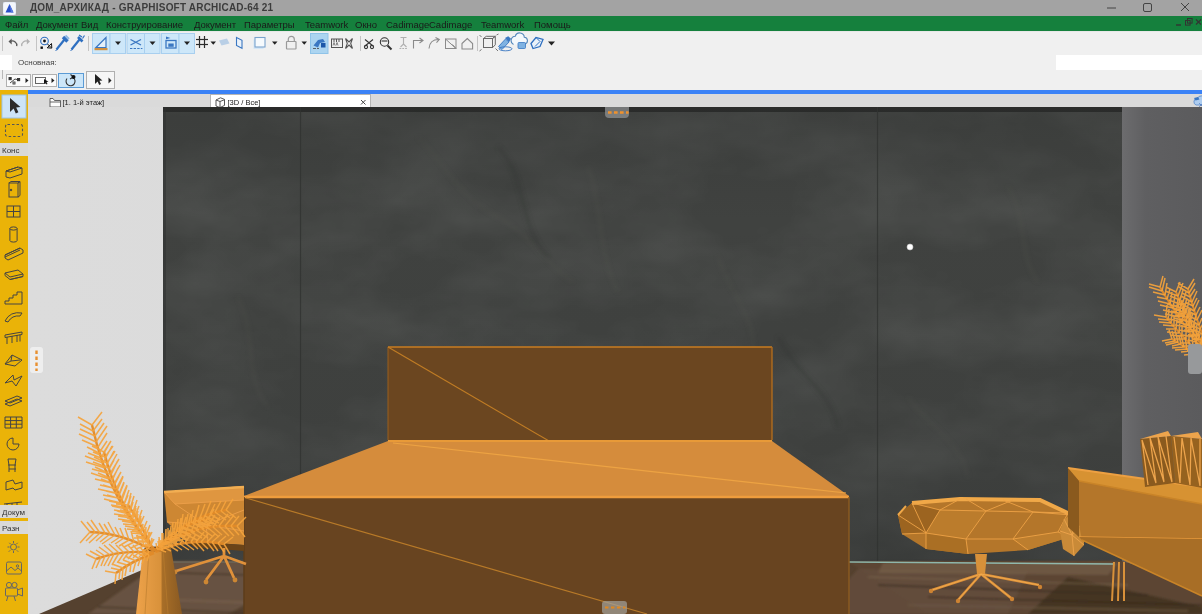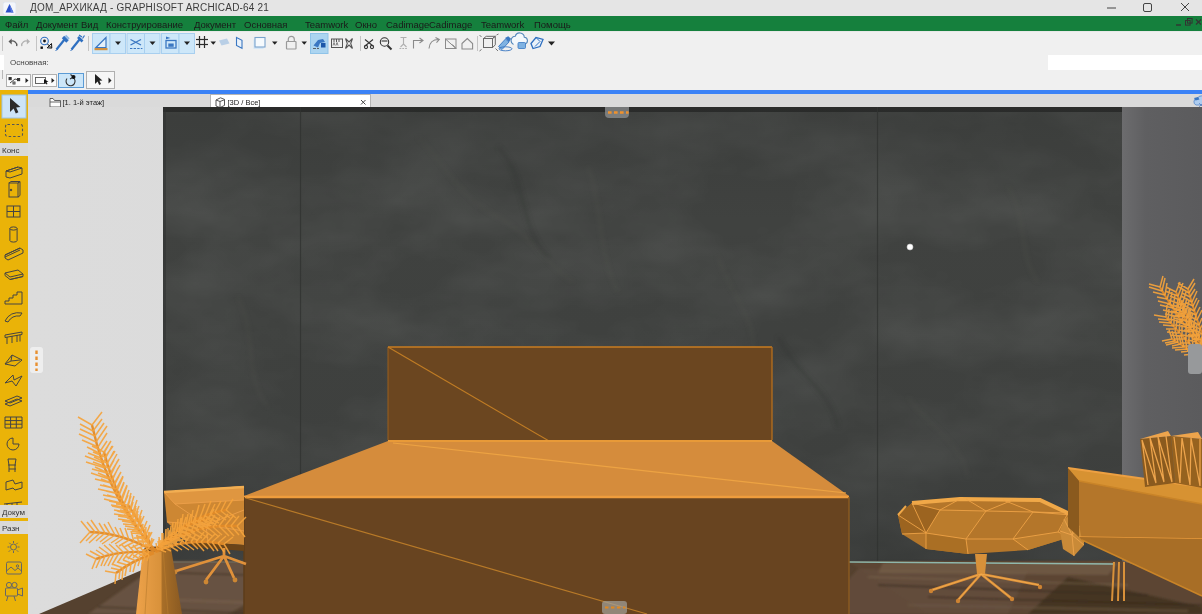--- a/index.html
+++ b/index.html
@@ -1,27 +1,27 @@
 <!DOCTYPE html>
 <html><head>
 <meta charset="utf-8">
 <style>
   html,body{margin:0;padding:0;}
   body{width:1202px;height:614px;overflow:hidden;font-family:"Liberation Sans",sans-serif;background:#fff;position:relative;}
   .abs{position:absolute;}
   
-  #titlebar{left:0;top:0;width:1202px;height:16px;background:#e5e5e5;}
+  #titlebar{left:0;top:0;width:1202px;height:16px;background:#a3a3a3;font-weight:bold;}
   #titletext{left:30px;top:2px;font-size:10px;color:#3c3c3c;letter-spacing:0.2px;}
   
   #menubar{left:0;top:16px;width:1202px;height:15px;background:#15803d;font-size:9.5px;color:#1a1a1a;}
   #menubar span{position:absolute;top:3px;white-space:nowrap;}
   
   #toolbar{left:0;top:31px;width:1202px;height:23px;background:#f0f0f0;border-top:1px solid #e8e8e8;}
   
-  #baserow{left:4px;top:54px;width:1044px;height:16px;background:#f0f0f0;}
+  #baserow{left:12px;top:54px;width:1044px;height:16px;background:#f0f0f0;}
   #baselabel{left:6px;top:4px;font-size:8px;color:#444;}
   
   #btnrow{left:0;top:70px;width:1202px;height:20px;background:#f0f0f0;}
   
   #tabbar{left:16px;top:90px;width:1202px;height:17px;background:#dadada;border-top:4px solid #3b82f6;}
   
   #palette{left:0;top:90px;width:28px;height:524px;background:#eab308;}
   
   #viewport{left:28px;top:107px;width:1174px;height:507px;background:#e9e9e9;}
 </style>
@@ -39,21 +39,21 @@
     <rect x="43.5" y="3.5" width="8" height="8" rx="1.5" fill="none" stroke="#444" stroke-width="1"></rect>
     <path d="M81 3 L89 11 M89 3 L81 11" stroke="#444" stroke-width="1" fill="none"></path>
   </svg>
 </div>
 <div class="abs" id="menubar">
   <span style="left:5px">Файл</span>
   <span style="left:36px">Документ</span>
   <span style="left:81px">Вид</span>
   <span style="left:106px">Конструирование</span>
   <span style="left:194px">Документ</span>
-  <span style="left:244px">Основная</span>
+  <span style="left:244px">Параметры</span>
   <span style="left:305px">Teamwork</span>
   <span style="left:355px">Окно</span>
   <span style="left:386px">Cadimage</span>
   <span style="left:429px">Cadimage</span>
   <span style="left:481px">Teamwork</span>
   <span style="left:534px">Помощь</span>
   <svg class="abs" style="left:1175px;top:0" width="27px" height="13" viewBox="0 0 27 13">
     <line x1="1" y1="9" x2="6" y2="9" stroke="#333" stroke-width="1.4"></line>
     <rect x="10.5" y="4.5" width="4.6" height="4.6" fill="none" stroke="#333" stroke-width="1"></rect>
     <rect x="12.5" y="2.5" width="4.6" height="4.6" fill="none" stroke="#333" stroke-width="1"></rect>

